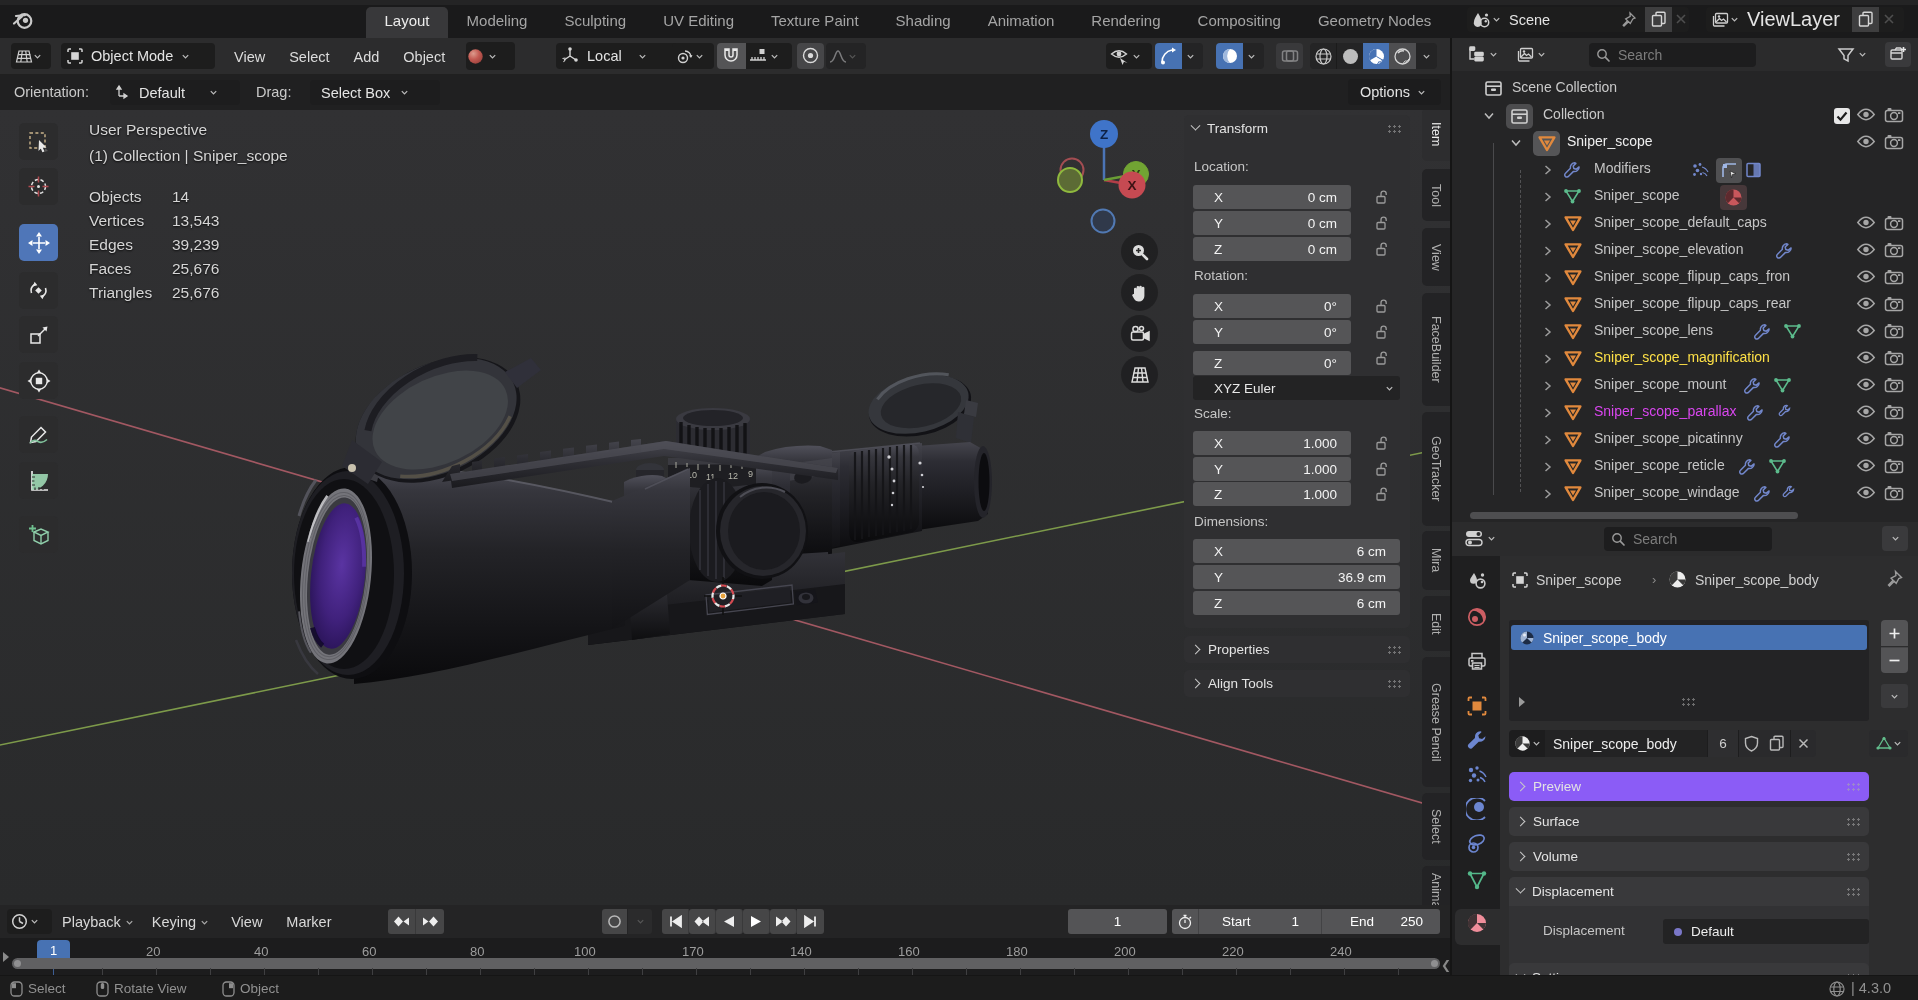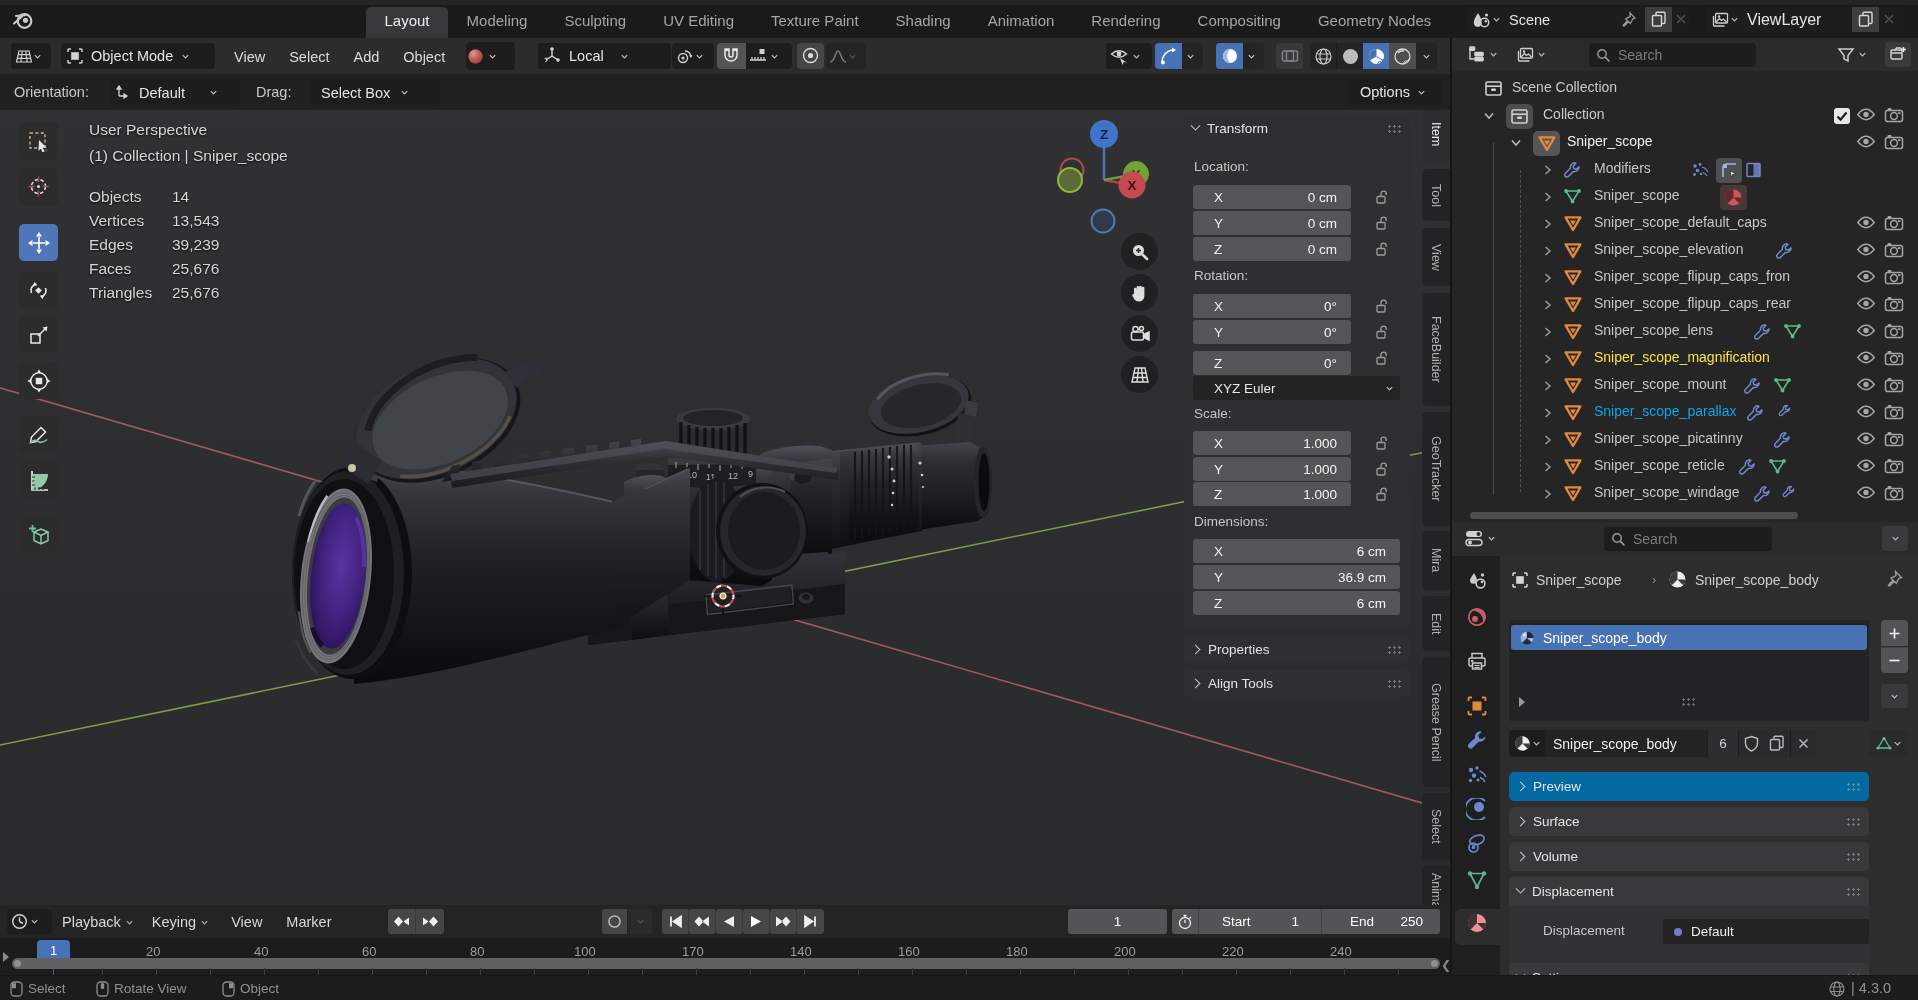--- a/index.html
+++ b/index.html
@@ -598,21 +598,21 @@
         <g fill="none" stroke="#cfcfcf" stroke-width="1.3">
           <rect x="5.5" y="2.5" width="12" height="9.5" rx="1"></rect>
           <path d="M3.5 5 v9 a1 1 0 0 0 1 1 h10"></path>
           <circle cx="9" cy="5.5" r="1.2" fill="#cfcfcf" stroke="none"></circle>
           <path d="M6 11 l3.5-3.5 2 2 2-1.5 3 3"></path>
         </g>
       </svg>
     <svg class="chev" viewBox="0 0 10 10" style="margin-left:1px">
         <path d="M2 3.5 L5 6.5 L8 3.5" stroke="#bbb" stroke-width="1.4" fill="none"></path>
       </svg>
-    <span style="margin-left:8px;font-size:16px">ViewLayer</span>
+    <span style="margin-left:8px;font-size:20px">ViewLayer</span>
     <div class="abs" style="left:146px;top:0;width:27px;height:25px;background:#3e3e3f"></div>
     <svg width="16" height="17" viewBox="0 0 16 17" style="position:absolute;left:152px;top:4px">
         <g fill="none" stroke="#d6d6d6" stroke-width="1.4">
           <rect x="1.5" y="4.5" width="9" height="10.5" rx="1"></rect>
           <path d="M5 4.5 V2.3 a1 1 0 0 1 1-1 h7 a1 1 0 0 1 1 1 v9.2 a1 1 0 0 1-1 1 h-2"></path>
         </g>
       </svg>
     <svg width="14" height="14" viewBox="0 0 14 14" style="position:absolute;left:176px;top:5px">
         <path d="M3 3 L11 11 M11 3 L3 11" stroke="#4e4e4e" stroke-width="1.6"></path>
       </svg>
@@ -656,21 +656,21 @@
             <stop offset="0.45" stop-color="#c35a52"></stop>
             <stop offset="1" stop-color="#8e3a36"></stop>
           </radialGradient>
         </defs>
         <circle cx="9.5" cy="9.5" r="7.2" fill="url(#rsph)"></circle>
       </svg>
     <svg class="chev" viewBox="0 0 10 10" style="margin-left:3px">
         <path d="M2 3.5 L5 6.5 L8 3.5" stroke="#bbb" stroke-width="1.4" fill="none"></path>
       </svg>
   </div>
-  <div class="abs pill" style="left:538px;top:5px;width:133px;height:26px">
+  <div class="abs pill" style="left:556px;top:5px;width:133px;height:26px">
     <svg width="20" height="20" viewBox="0 0 20 20" style="margin-left:4px">
         <g stroke="#d5d5d5" stroke-width="1.4" fill="none">
           <path d="M10 10 L10 3 M10 10 L16 14 M10 10 L4 14"></path>
         </g>
         <circle cx="10" cy="3" r="1.8" fill="#d5d5d5"></circle>
         <circle cx="16" cy="14" r="1.8" fill="#d5d5d5"></circle>
         <path d="M2.5 12.5 l3-0.5 M3.5 16 l2-2.5" stroke="#d5d5d5" stroke-width="1.1" fill="none"></path>
       </svg>
     <span style="margin-left:7px;font-size:14.5px">Local</span>
     <svg class="chev" viewBox="0 0 10 10" style="margin-left:16px">
@@ -1350,21 +1350,21 @@
       </span>
       <svg class="abs" style="left:89px;top:335px" width="14" height="14" viewBox="0 0 14 14">
         <path d="M4.5 3 L9 7 L4.5 11" fill="none" stroke="#9d9d9d" stroke-width="1.5"></path>
       </svg>
       <span class="abs" style="left:111px;top:333px">
         <svg width="20" height="17" viewBox="0 0 20 17">
           <path d="M2.6 2.4 h14.8 L10 15 Z" fill="none" stroke="#e1893d" stroke-width="2.4" stroke-linejoin="round"></path>
           <path d="M7 5.6 h6 L10 10.6 Z" fill="#e1893d"></path>
         </svg>
       </span>
-      <span class="abs" style="left:142px;top:332px;font-size:14px;color:#0ea5e9">Sniper_scope_parallax</span>
+      <span class="abs" style="left:142px;top:332px;font-size:14px;color:#d946ef">Sniper_scope_parallax</span>
       <span class="abs" style="left:294px;top:333px">
         <svg width="18" height="18" viewBox="0 0 18 18">
           <path d="M12 1.8 a4.6 4.6 0 0 0-4.6 5.5 L2.5 12.2 a2.2 2.2 0 1 0 3.1 3.1 L10.5 10.4 a4.6 4.6 0 0 0 5.6-4.5 l-2.8 2.3 -2.5-0.7 -0.6-2.5 2.7-2.6 a4.6 4.6 0 0 0-0.9-0.6z" fill="none" stroke="#7287cb" stroke-width="1.5" stroke-linejoin="round"></path>
         </svg>
       </span>
       <span class="abs" style="left:326px;top:333px">
         <svg width="13" height="13" viewBox="0 0 18 18">
           <path d="M12 1.8 a4.6 4.6 0 0 0-4.6 5.5 L2.5 12.2 a2.2 2.2 0 1 0 3.1 3.1 L10.5 10.4 a4.6 4.6 0 0 0 5.6-4.5 l-2.8 2.3 -2.5-0.7 -0.6-2.5 2.7-2.6 a4.6 4.6 0 0 0-0.9-0.6z" fill="none" stroke="#7287cb" stroke-width="1.8"></path>
         </svg>
       </span>
@@ -1685,21 +1685,21 @@
         <path d="M8 2 L14 12 H2 Z" fill="none" stroke="#62bd8c" stroke-width="1.3"></path>
         <circle cx="8" cy="2.5" r="1.6" fill="#62bd8c"></circle>
         <circle cx="14" cy="12" r="1.6" fill="#62bd8c"></circle>
         <circle cx="2" cy="12" r="1.6" fill="#62bd8c"></circle>
       </svg>
     <svg class="chev" viewBox="0 0 10 10" style="margin-left:1px">
         <path d="M2 3.5 L5 6.5 L8 3.5" stroke="#bbb" stroke-width="1.4" fill="none"></path>
       </svg>
   </div>
 
-  <div class="abs phead" style="left:57px;top:250px;width:360px;height:29px;background:#0369a1;border-radius:5px"><div class="caret-r"></div>Preview<div class="grip"></div></div>
+  <div class="abs phead" style="left:57px;top:250px;width:360px;height:29px;background:#8b5cf6;border-radius:5px"><div class="caret-r"></div>Preview<div class="grip"></div></div>
   <div class="abs phead" style="left:57px;top:320px;width:360px;height:29px;background:#39393b;border-radius:5px"><div class="caret-r"></div>Volume<div class="grip"></div></div>
   <div class="abs phead" style="left:57px;top:285px;width:360px;height:29px;background:#39393b;border-radius:5px"><div class="caret-r"></div>Surface<div class="grip"></div></div>
   <div class="abs" style="left:57px;top:355px;width:360px;height:98px;background:#323234;border-radius:5px"></div>
   <div class="abs phead" style="left:57px;top:355px;width:360px;height:29px;background:#39393b;border-radius:5px 5px 0 0"><div class="caret-d"></div>Displacement<div class="grip"></div></div>
   <span class="abs" style="left:91px;top:401px;font-size:13.5px;color:#c6c6c6">Displacement</span>
   <div class="abs row" style="left:211px;top:397px;width:206px;height:25px;background:#232324;border-radius:3px">
     <span style="width:8px;height:8px;border-radius:50%;background:#7a77c8;margin-left:11px"></span>
     <span style="margin-left:9px;font-size:13.5px;color:#ededed">Default</span>
   </div>
   <div class="abs phead" style="left:57px;top:441px;width:360px;height:29px;background:#39393b;border-radius:5px"><div class="caret-d"></div>Settings<div class="grip"></div></div>

